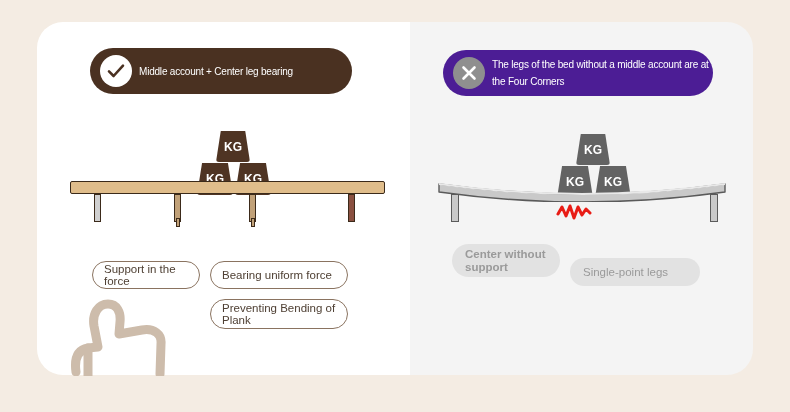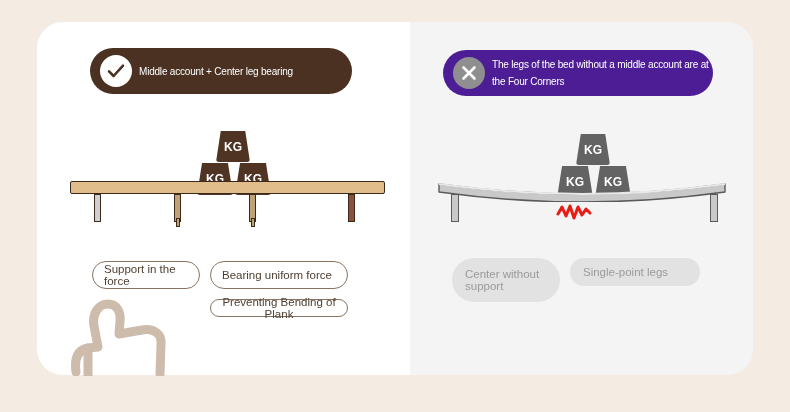--- a/index.html
+++ b/index.html
@@ -123,23 +123,23 @@
   }
   .pill-bad{
     border:none;
     background:#e2e2e2;
     color:#9a9a9a;
     padding:0 13px;
   }
 
   #pill-g1{left:92px;top:261px;width:108px;height:28px;}
   #pill-g2{left:210px;top:261px;width:138px;height:28px;}
-  #pill-g3{left:210px;top:299px;width:138px;height:18px;text-align:center;}
-
-  #pill-b1{left:452px;top:258px;width:108px;height:44px;}
+  #pill-g3{left:210px;top:299px;width:138px;height:30px;}
+
+  #pill-b1{left:452px;top:244px;width:108px;height:33px;font-weight:bold;}
   #pill-b2{left:570px;top:258px;width:130px;height:28px;}
   #pill-b3{left:548px;top:296px;width:152px;height:30px;}
 
   
   #thumb{position:absolute;left:68px;top:296px;width:118px;height:80px;}
 </style>
 </head>
 <body>
 
 <div id="stage">

